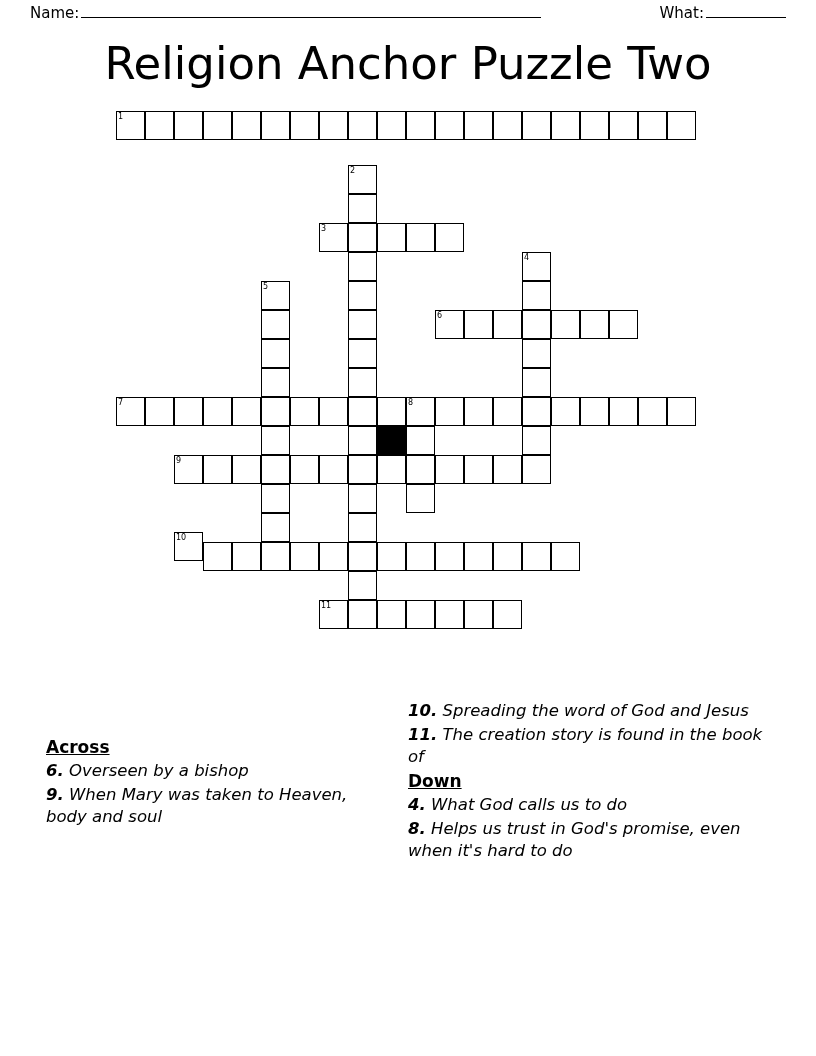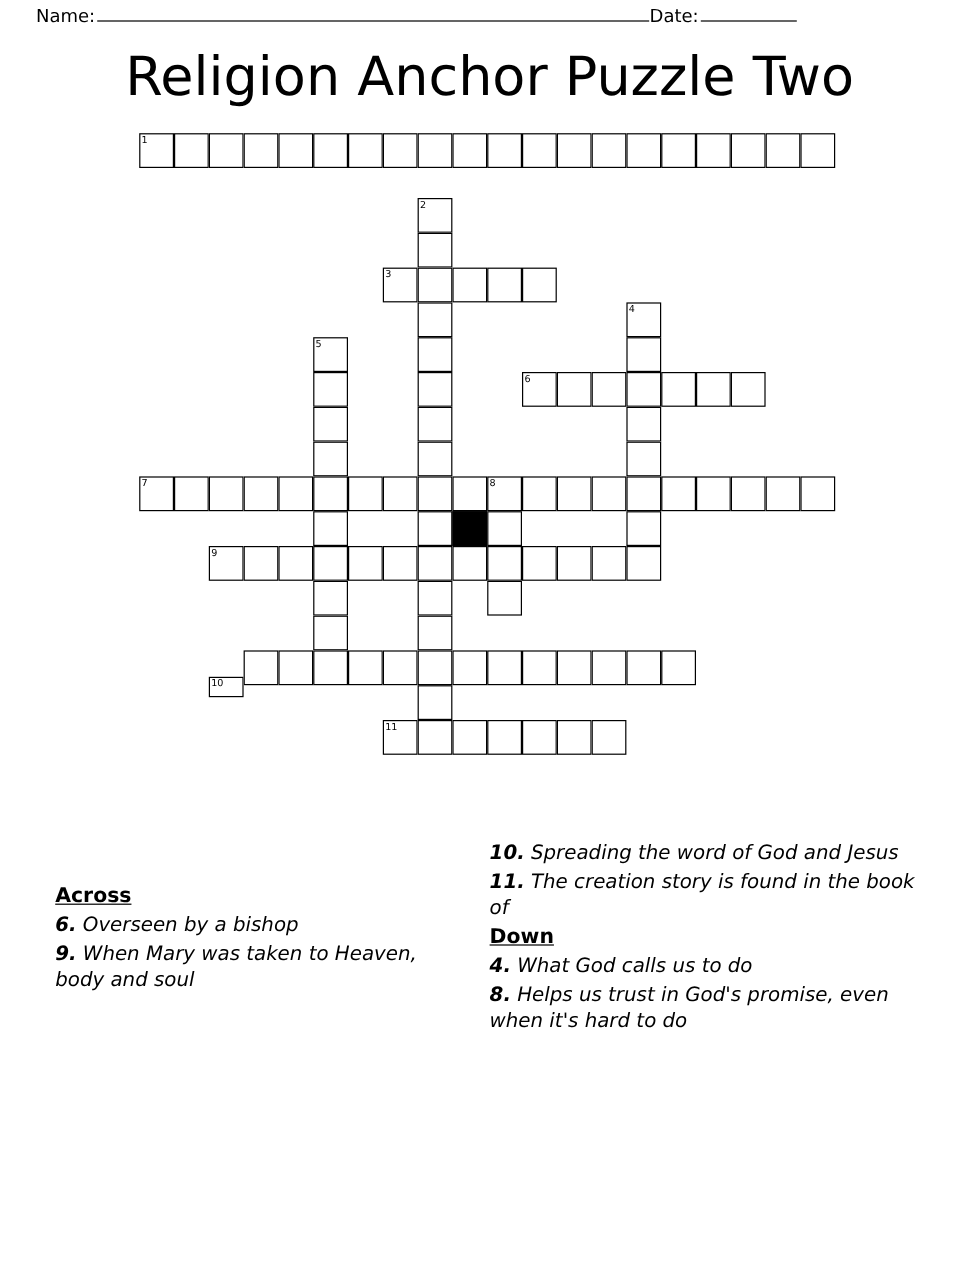--- a/index.html
+++ b/index.html
@@ -22,20 +22,21 @@
     box-sizing: border-box;
     padding: 0;
   }
   
   .header-line {
     position: absolute;
     top: 4px;
     left: 30px;
     right: 30px;
     display: flex;
+    justify-content: space-between;
     align-items: baseline;
     font-size: 15px;
   }
   .header-field {
     display: flex;
     align-items: baseline;
     white-space: nowrap;
   }
   .header-label {
     font-size: 15px;
@@ -128,21 +129,21 @@
 <body>
 
 <div class="page">
 
   <div class="header-line">
     <div class="header-field">
       <span class="header-label">Name:</span>
       <span class="header-rule name-rule"></span>
     </div>
     <div class="header-field">
-      <span class="header-label">Date:</span>
+      <span class="header-label">What:</span>
       <span class="header-rule date-rule"></span>
     </div>
   </div>
 
   <div class="puzzle-title">Religion Anchor Puzzle Two</div>
 
   <div class="grid-area" id="grid-area">
       <div class="cell" style="left: 116px; top: 3px; width: 29px; height: 29px;">
         <span class="num">1</span>
       </div>
@@ -244,21 +245,21 @@
       <div class="cell" style="left: 406px; top: 347px; width: 29px; height: 29px;"></div>
       <div class="cell" style="left: 435px; top: 347px; width: 29px; height: 29px;"></div>
       <div class="cell" style="left: 464px; top: 347px; width: 29px; height: 29px;"></div>
       <div class="cell" style="left: 493px; top: 347px; width: 29px; height: 29px;"></div>
       <div class="cell" style="left: 522px; top: 347px; width: 29px; height: 29px;"></div>
       <div class="cell" style="left: 261px; top: 376px; width: 29px; height: 29px;"></div>
       <div class="cell" style="left: 348px; top: 376px; width: 29px; height: 29px;"></div>
       <div class="cell" style="left: 406px; top: 376px; width: 29px; height: 29px;"></div>
       <div class="cell" style="left: 261px; top: 405px; width: 29px; height: 29px;"></div>
       <div class="cell" style="left: 348px; top: 405px; width: 29px; height: 29px;"></div>
-      <div class="cell" style="left: 174px; top: 456px; width: 29px; height: 17px;">
+      <div class="cell" style="left: 174px; top: 424px; width: 29px; height: 29px;">
         <span class="num">10</span>
       </div>
       <div class="cell" style="left: 203px; top: 434px; width: 29px; height: 29px;"></div>
       <div class="cell" style="left: 232px; top: 434px; width: 29px; height: 29px;"></div>
       <div class="cell" style="left: 261px; top: 434px; width: 29px; height: 29px;"></div>
       <div class="cell" style="left: 290px; top: 434px; width: 29px; height: 29px;"></div>
       <div class="cell" style="left: 319px; top: 434px; width: 29px; height: 29px;"></div>
       <div class="cell" style="left: 348px; top: 434px; width: 29px; height: 29px;"></div>
       <div class="cell" style="left: 377px; top: 434px; width: 29px; height: 29px;"></div>
       <div class="cell" style="left: 406px; top: 434px; width: 29px; height: 29px;"></div>

